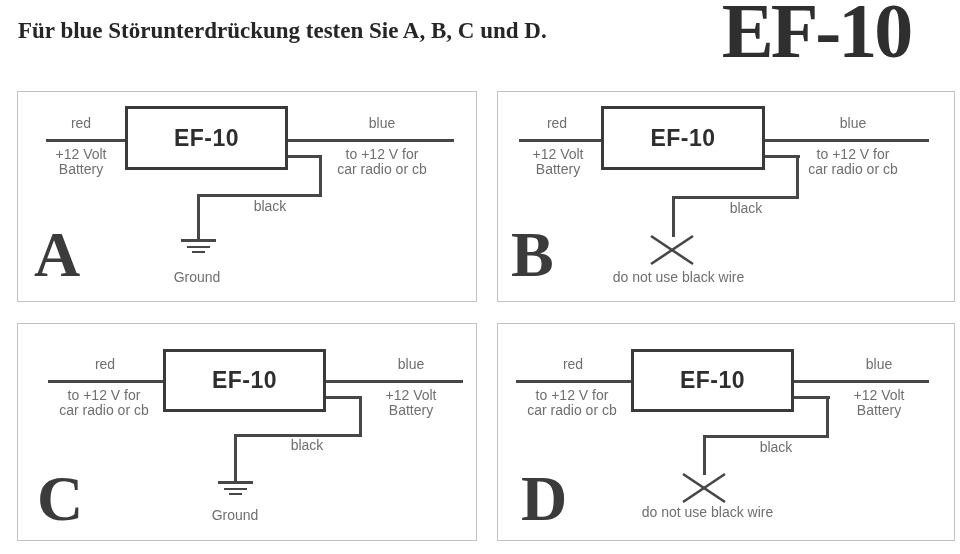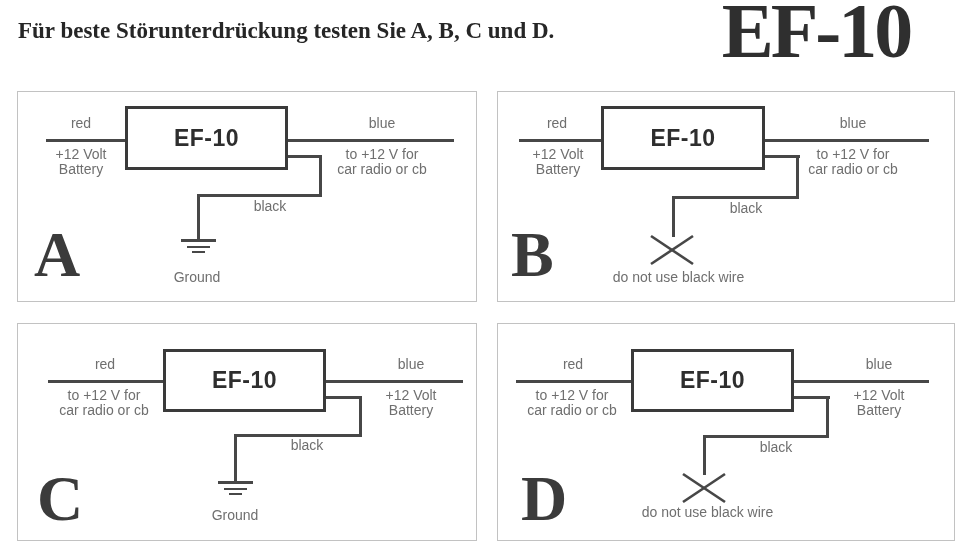--- a/index.html
+++ b/index.html
@@ -40,21 +40,21 @@
   .ground .g1 { width:35px; height:3px; background:#474747; margin:0 auto; }
   .ground .g2 { width:23px; height:2px; background:#474747; margin:4px auto 0; }
   .ground .g3 { width:13px; height:2px; background:#474747; margin:3px auto 0; }
   .xmark { position:absolute; }
 </style>
 </head>
 <body>
 
 <div id="page">
 
-  <div class="instruction">Für beste Störunterdrückung testen Sie A, B, C und D.</div>
+  <div class="instruction">Für blue Störunterdrückung testen Sie A, B, C und D.</div>
   <div class="product">EF-10</div>
 
   <section class="panel" style="left:17px; top:91px; width:458px; height:209px;">
     <div class="wire h" style="left:28px;  top:47px; width:79px;"></div>
     <div class="wire h" style="left:270px; top:47px; width:166px;"></div>
     <div class="dev-box" style="left:107px; top:14px; width:163px; height:64px;">
       <span class="dev-label">EF-10</span>
     </div>
     <div class="lbl" style="left:23px; top:24px; width:80px;">red</div>
     <div class="lbl" style="left:2px; top:55px; width:122px;">

